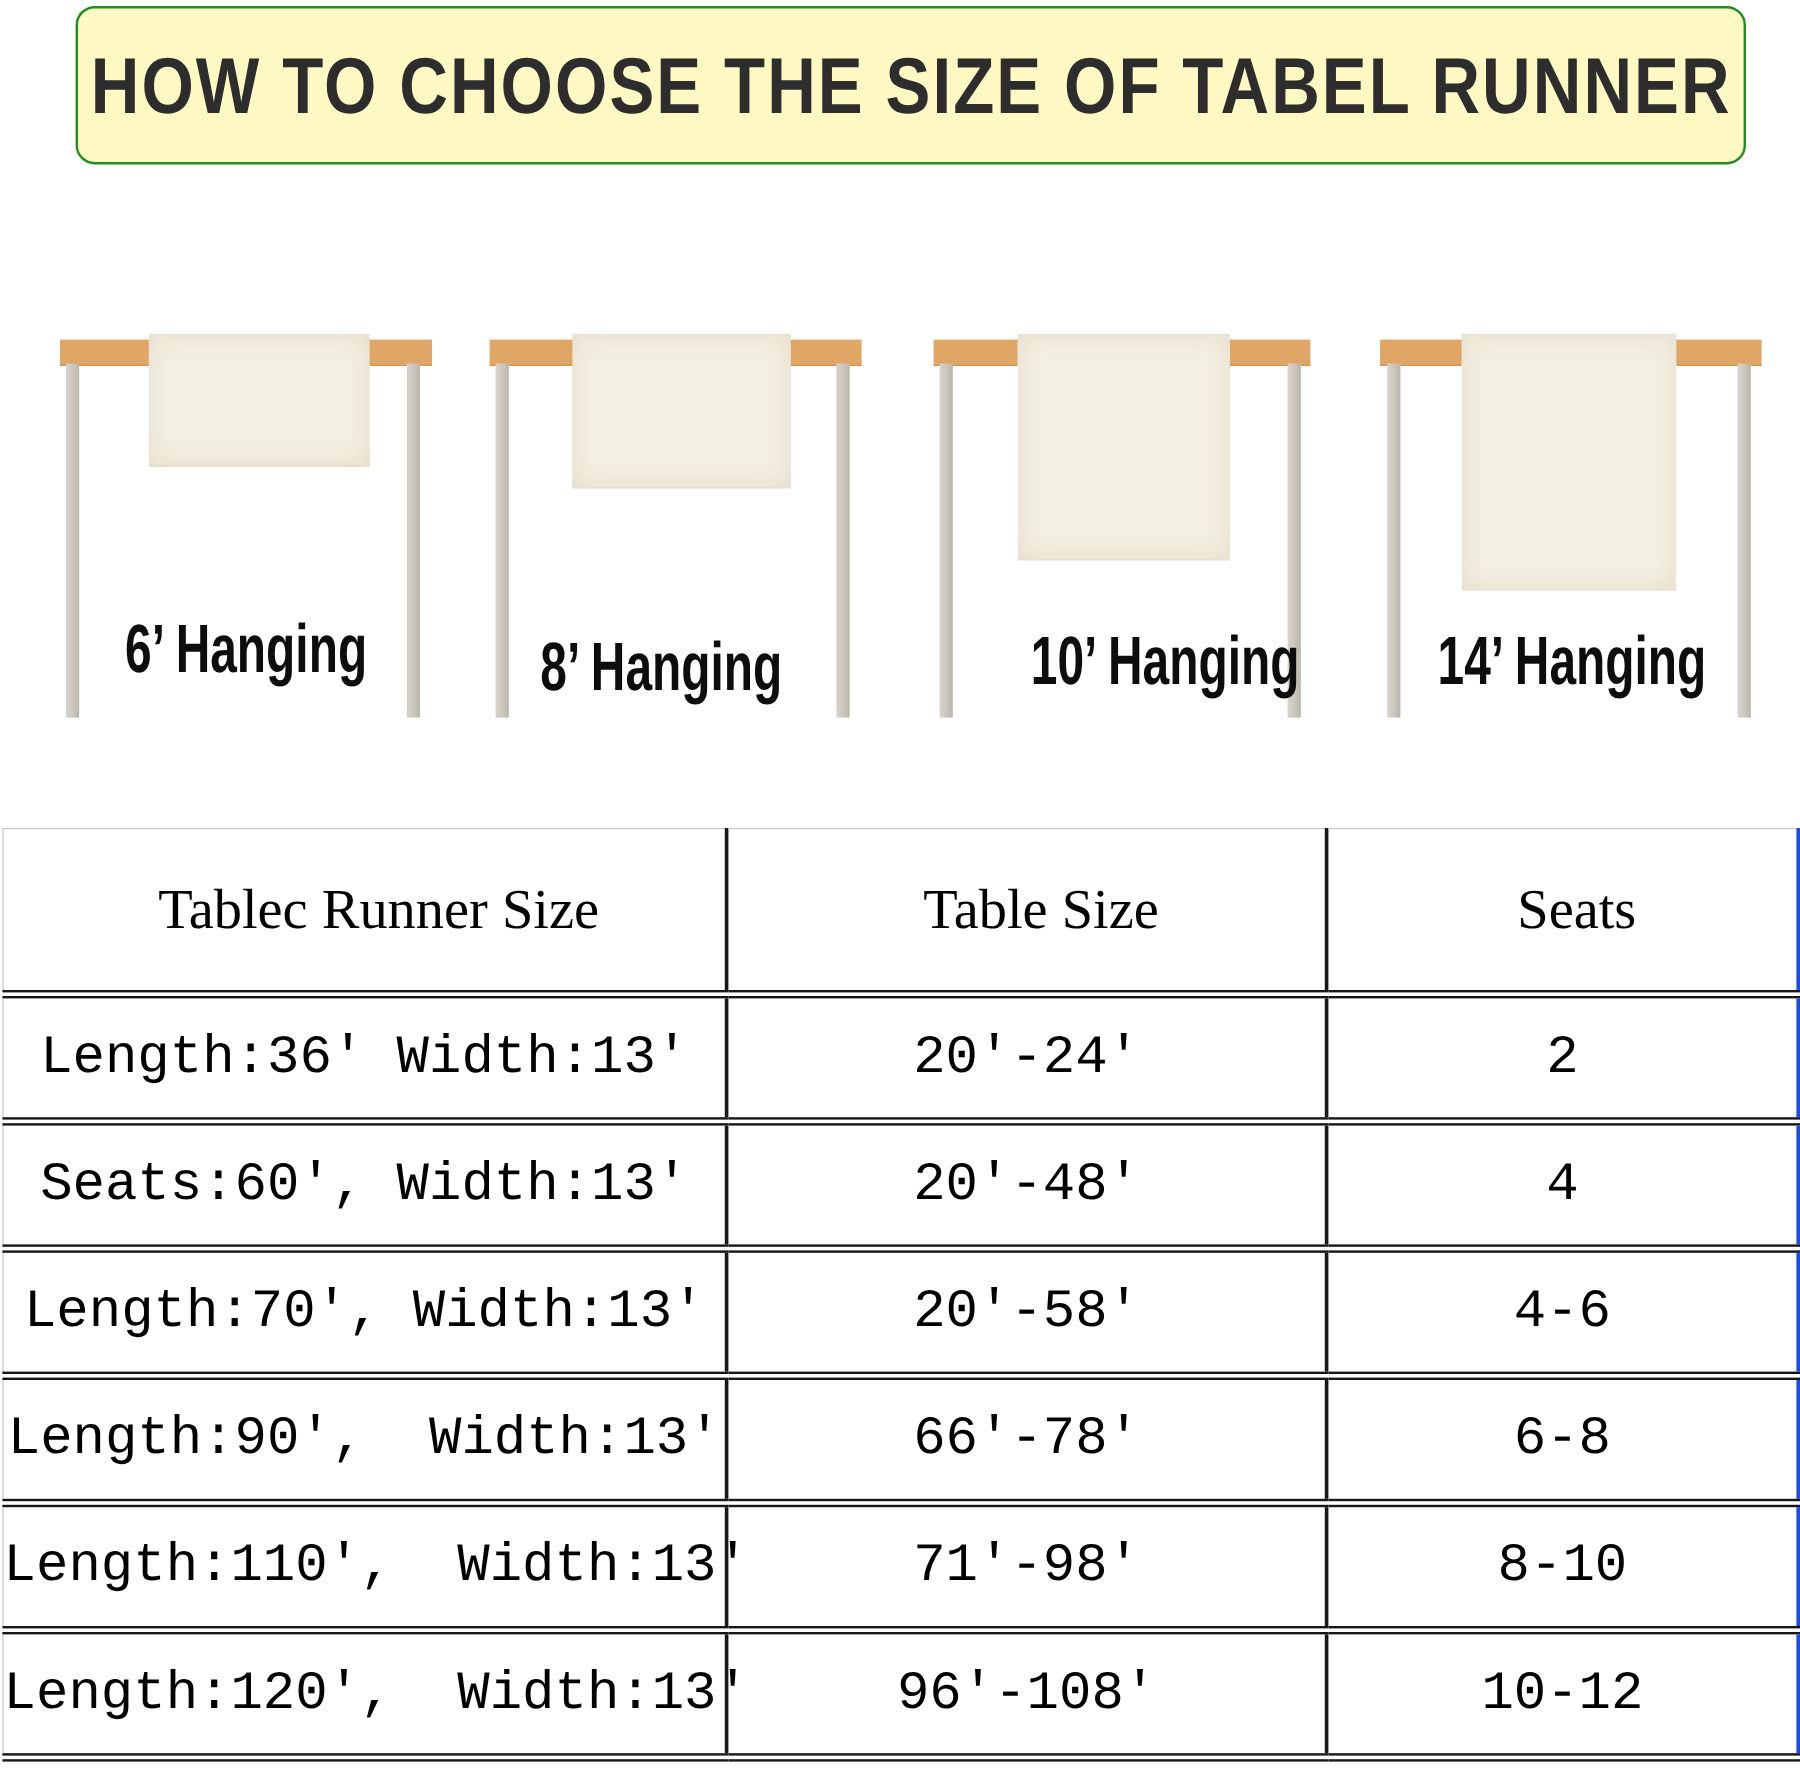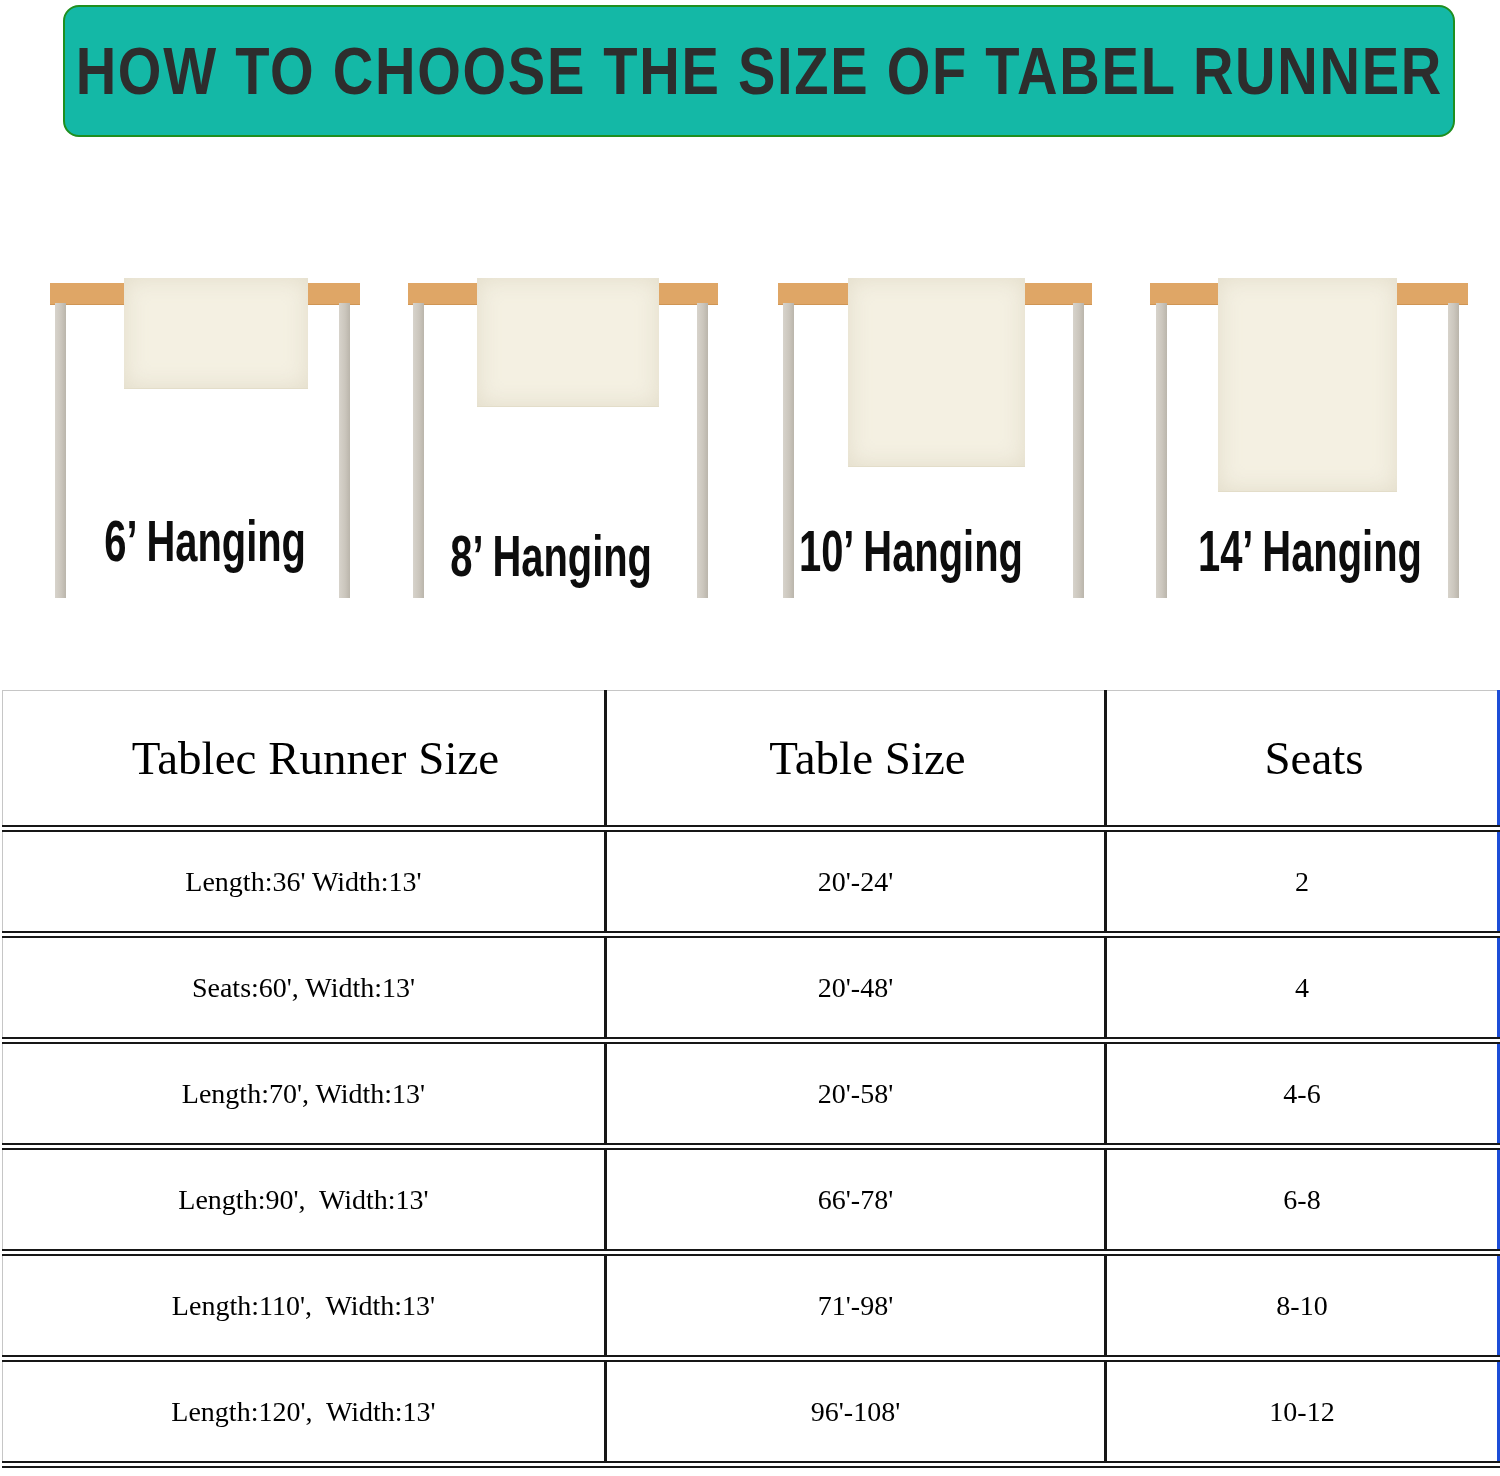--- a/index.html
+++ b/index.html
@@ -6,21 +6,21 @@
   body {
     width: 1500px; height: 1476px;
     position: relative; overflow: hidden;
     font-family: "Liberation Sans", sans-serif;
   }
 
   
   .banner {
     position: absolute; left: 63px; top: 5px;
     width: 1392px; height: 132px;
-    background: #14b8a6;
+    background: #fef9c3;
     border: 2px solid #1f8f1f;
     border-radius: 16px;
     box-sizing: border-box;
     display: flex; align-items: center; justify-content: center;
   }
   .banner-text {
     display: inline-block;
     font-size: 66px; font-weight: bold;
     letter-spacing: 2px; white-space: nowrap;
     color: #2d2d2d;
@@ -49,21 +49,21 @@
   .u1lab{ left: -15px; top: 508px; }
   
   .u2t  { left: 408px; width: 310px; }
   .u2l1 { left: 413px; } .u2l2 { left: 697px; }
   .u2r  { left: 477px; width: 182px; height: 128px; }
   .u2lab{ left: 331px; top: 523px; }
   
   .u3t  { left: 778px; width: 314px; }
   .u3l1 { left: 783px; } .u3l2 { left: 1073px; }
   .u3r  { left: 848px; width: 177px; height: 188px; }
-  .u3lab{ left: 691px; top: 518px; }
+  .u3lab{ left: 751px; top: 518px; }
   
   .u4t  { left: 1150px; width: 318px; }
   .u4l1 { left: 1156px; } .u4l2 { left: 1448px; }
   .u4r  { left: 1218px; width: 179px; height: 213px; }
   .u4lab{ left: 1090px; top: 518px; }
 
   
   .size-table {
     position: absolute; left: 2px; top: 690px;
     width: 1496px;
@@ -74,21 +74,21 @@
     text-align: center; vertical-align: middle;
     white-space: pre;
     border-bottom: 7px double #171717;
     padding: 0;
   }
   .size-table th {
     height: 134px; font-weight: normal; font-size: 47px;
     border-top: 1px solid #c6c6c6;
     padding-left: 24px;
   }
-  .size-table td { height: 99px; font-size: 28px; }
+  .size-table td { height: 99px; font-size: 45px; font-family: Liberation Mono, monospace; }
   .size-table th:first-child, .size-table td:first-child { border-left: 1px solid #c6c6c6; }
   .size-table th:last-child,  .size-table td:last-child  { border-right: 3px solid #1d4ed8; }
   .size-table th + th, .size-table td + td { border-left: 3px solid #171717; }
 </style>
 </head>
 <body>
 
 <div class="banner">
   <span class="banner-text">HOW TO CHOOSE THE SIZE OF TABEL RUNNER</span>
 </div>

